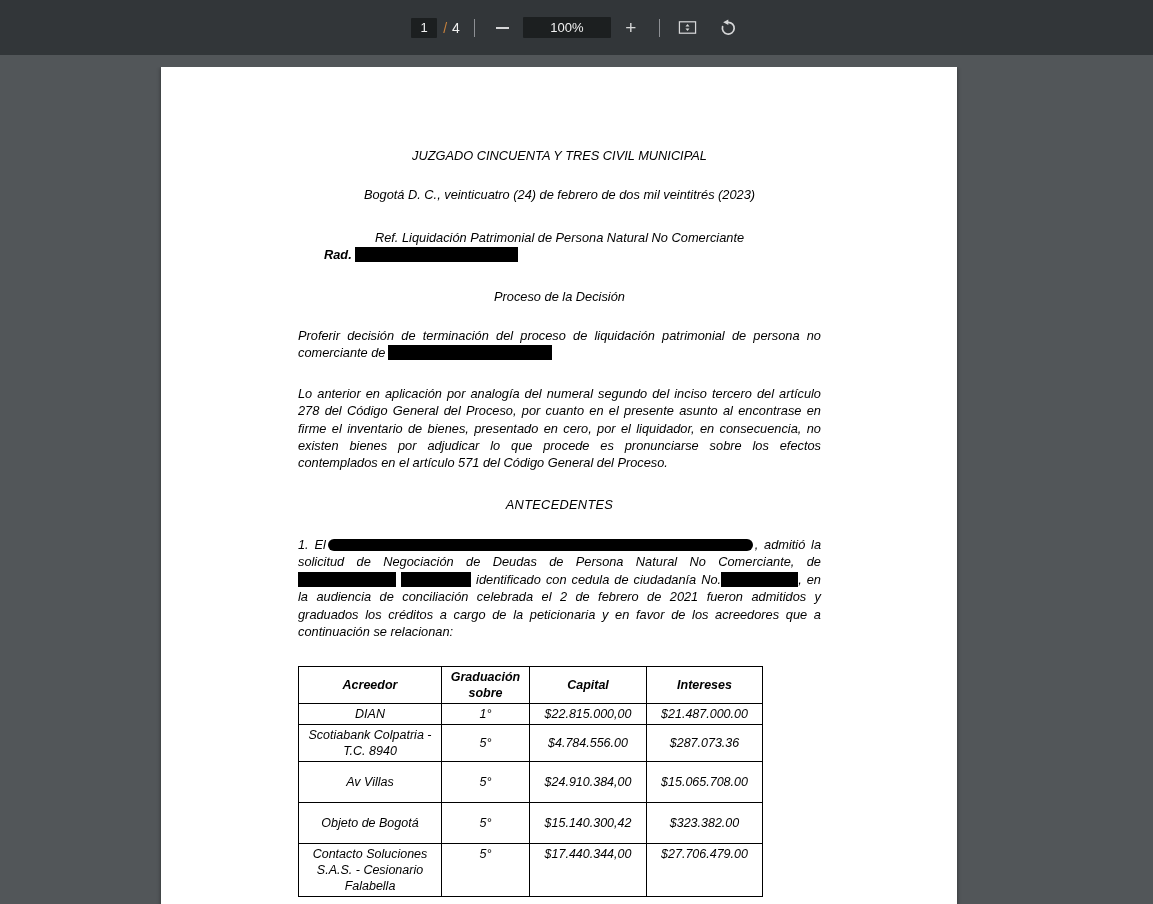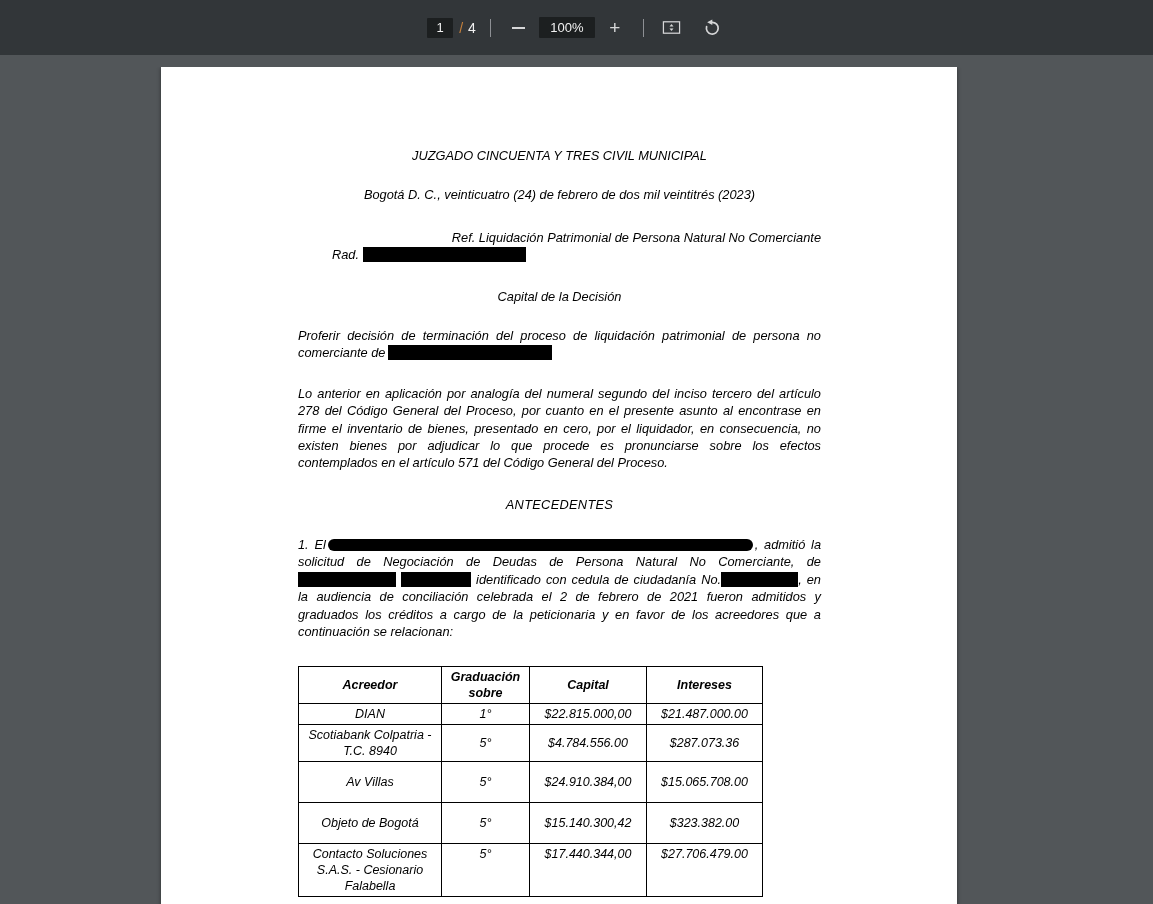--- a/index.html
+++ b/index.html
@@ -85,21 +85,21 @@
 
   .zoom-box {
     background: #1c1f20;
     color: #f1f1f1;
     font-size: 13px;
     min-width: 48px;
     height: 21px;
     line-height: 21px;
     text-align: center;
     border-radius: 1px;
-    padding: 0 4px;
+    padding: 0 20px;
     margin: 0 6px;
     font-family: "Liberation Sans", sans-serif;
   }
 
   .glyph {
     color: #d6d7d8;
     font-size: 19px;
     line-height: 1;
     user-select: none;
   }
@@ -141,22 +141,22 @@
     font-size: 12.8px;
     color: #000;
     line-height: 1.36;
   }
 
   .ctr { text-align: center; }
   .just { text-align: justify; }
 
   .t-title   { margin-top: 80px; }
   .t-city    { margin-top: 22px; }
-  .t-ref     { margin-top: 25px; text-align: right; }
-  .t-rad     { margin-left: 34px; }
+  .t-ref     { margin-top: 25px; text-align: center; }
+  .t-rad     { margin-left: 26px; font-weight: bold; }
   .t-objeto  { margin-top: 24px; }
   .t-prof    { margin-top: 22px; }
   .t-lo      { margin-top: 23px; }
   .t-ante    { margin-top: 24px; letter-spacing: .3px; }
   .t-num1    { margin-top: 23px; }
 
   .redact {
     display: inline-block;
     background: #000;
     vertical-align: middle;
@@ -249,21 +249,21 @@
         <div class="ctr t-title">JUZGADO CINCUENTA Y TRES CIVIL MUNICIPAL</div>
 
         <div class="ctr t-city">Bogotá D. C., veinticuatro (24) de febrero de dos mil veintitrés (2023)</div>
 
         <div class="t-ref">Ref. Liquidación Patrimonial de Persona Natural No Comerciante</div>
         <div class="t-rad">
           <span>Rad.</span>
           <span class="redact redact-rad"></span>
         </div>
 
-        <div class="ctr t-objeto">Capital de la Decisión</div>
+        <div class="ctr t-objeto">Proceso de la Decisión</div>
 
         <div class="just t-prof">
           <span>Proferir decisión de terminación del proceso de liquidación patrimonial de persona no comerciante de</span><span class="redact redact-obj"></span>
         </div>
 
         <div class="just t-lo">Lo anterior en aplicación por analogía del numeral segundo del inciso tercero del artículo 278 del Código General del Proceso, por cuanto en el presente asunto al encontrase en firme el inventario de bienes, presentado en cero, por el liquidador, en consecuencia, no existen bienes por adjudicar lo que procede es pronunciarse sobre los efectos contemplados en el artículo 571 del Código General del Proceso.</div>
 
         <div class="ctr t-ante">ANTECEDENTES</div>
 
         <div class="just t-num1">

